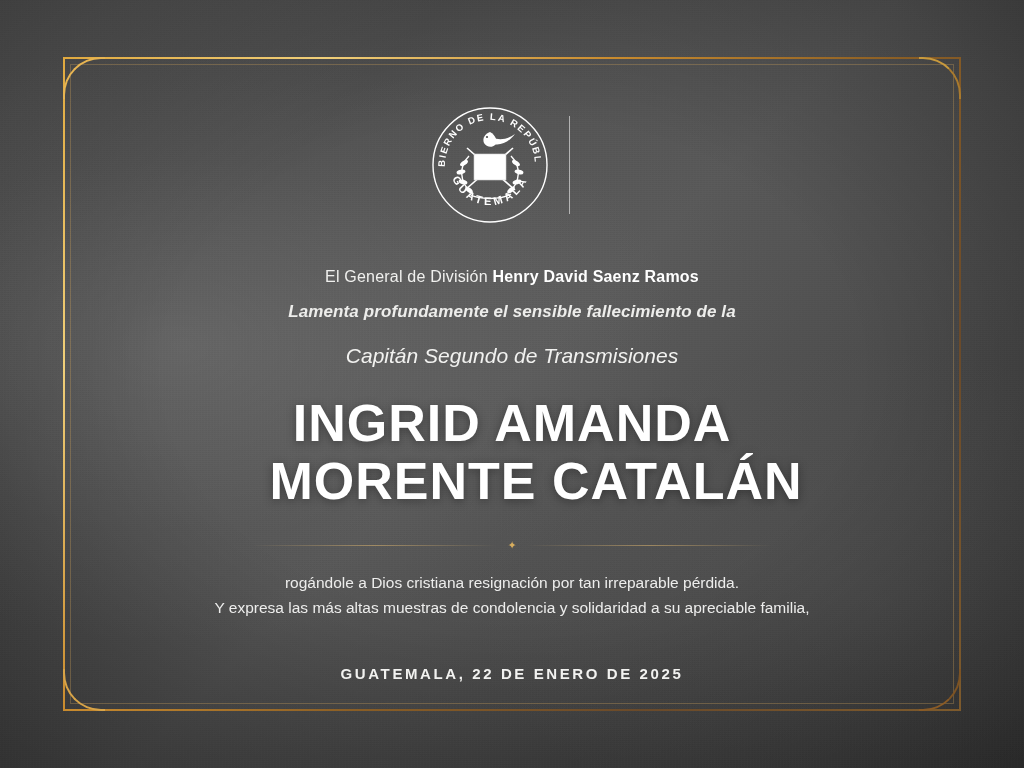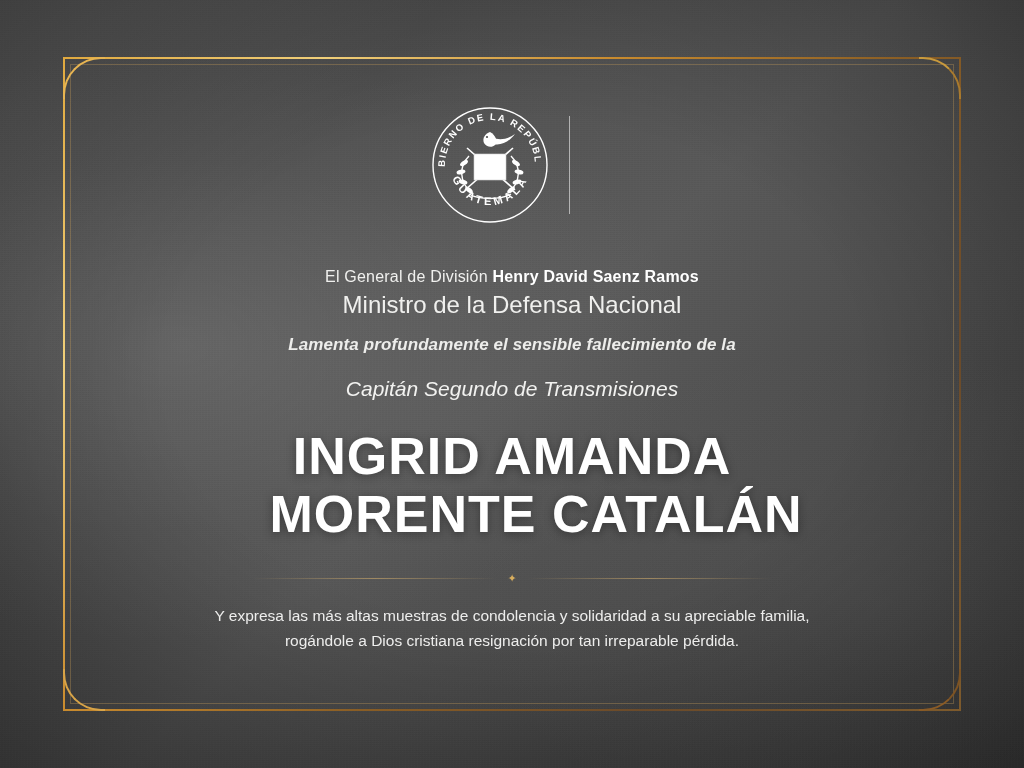--- a/index.html
+++ b/index.html
@@ -266,37 +266,37 @@
         </svg>
       </div>
 
       <div class="divider-v"></div>
 
     </div>
 
     <div class="rank-line">
       <span>El General de División </span><b>Henry David Saenz Ramos</b>
     </div>
-    <div class="rank-line2">Ministro de la Defensa Nacional</div>
 
     <div class="lament">Lamenta profundamente el sensible fallecimiento de la</div>
 
     <div class="rank-deceased">Capitán Segundo de Transmisiones</div>
 
     <div class="name">
       <span class="l1">INGRID AMANDA</span>
       <span class="l2">MORENTE CATALÁN</span>
     </div>
 
     <div class="rule">
       <span class="bar"></span>
       <span class="dot">✦</span>
       <span class="bar"></span>
     </div>
 
     <div class="condolence">
+      <div>rogándole a Dios cristiana resignación por tan irreparable pérdida.</div>
       <div>Y expresa las más altas muestras de condolencia y solidaridad a su apreciable familia,</div>
-      <div>rogándole a Dios cristiana resignación por tan irreparable pérdida.</div>
-    </div>
-
+    </div>
+
+    <div class="place-date">GUATEMALA, 22 DE ENERO DE 2025</div>
 
   </div>
 </div>
 
 </body></html>

